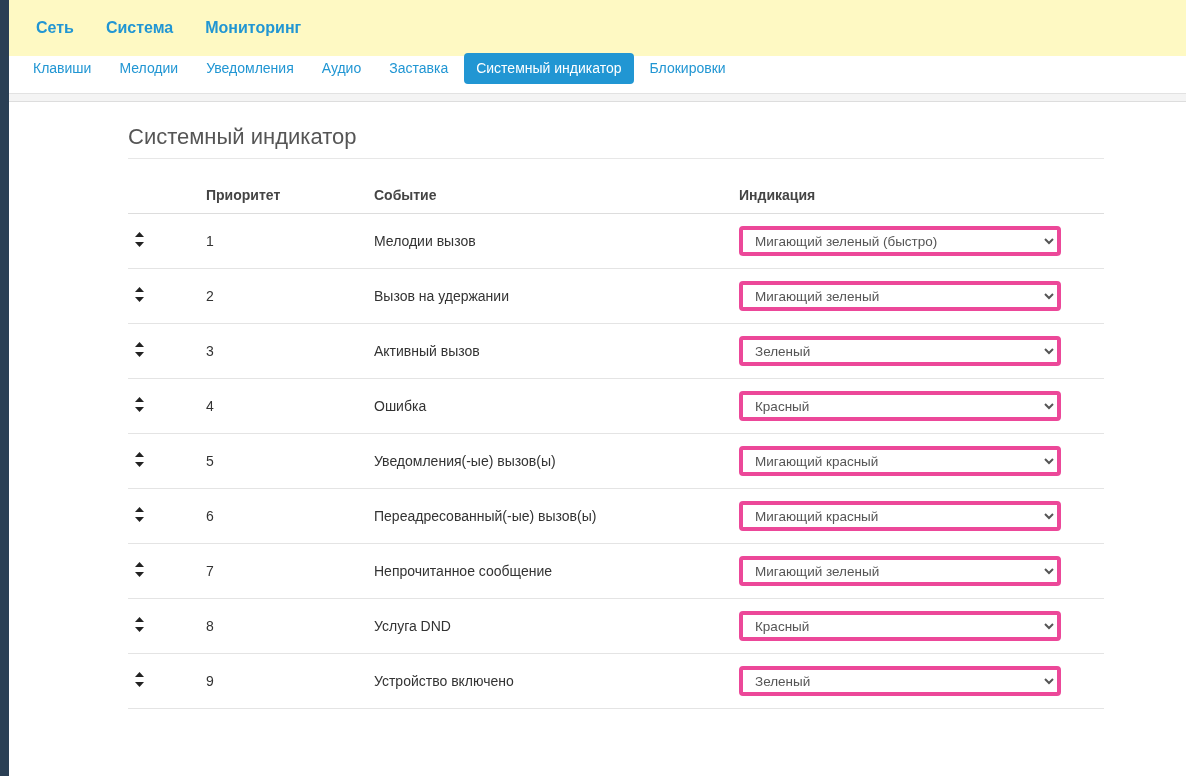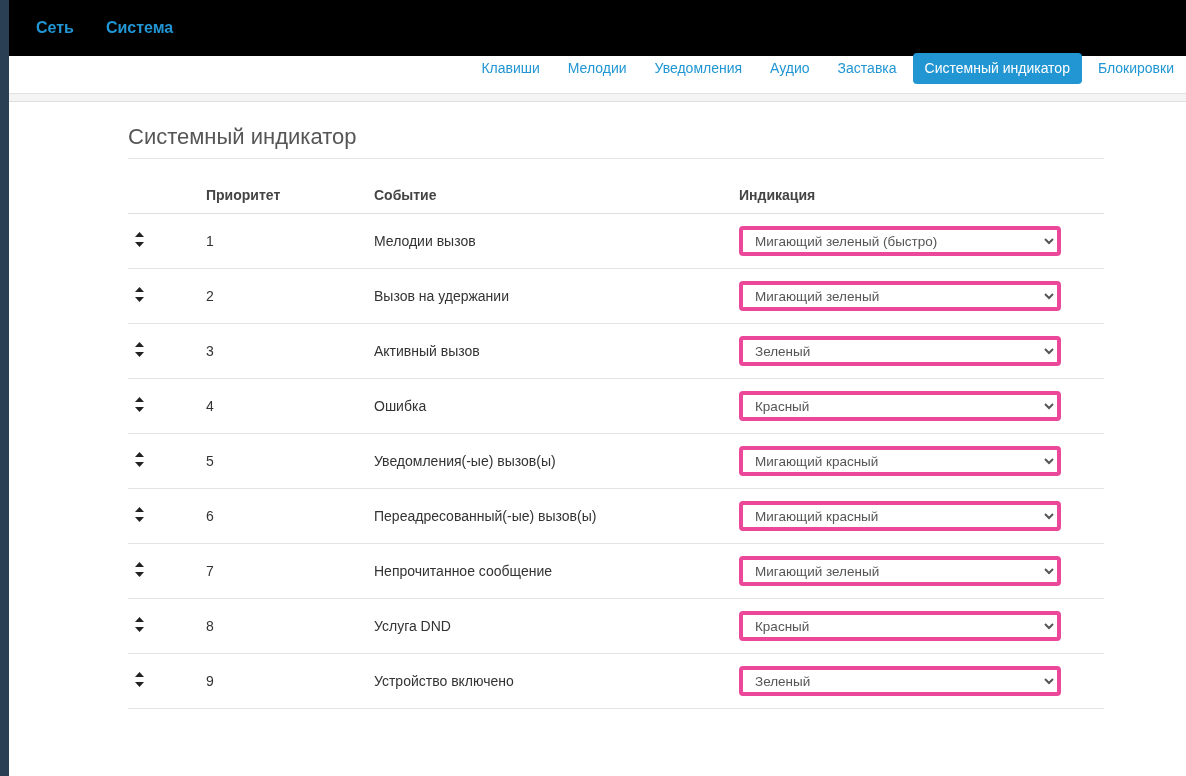--- a/index.html
+++ b/index.html
@@ -24,21 +24,21 @@
   }
 
   
   .topnav {
     height: 56px;
     box-sizing: border-box;
     padding: 0 0 0 14px;
     display: flex;
     align-items: center;
     gap: 6px;
-    background: #000000;
+    background: #fef9c3;
   }
   .topnav-item {
     font-size: 16px;
     font-weight: bold;
     color: #2196d3;
     padding: 8px 13px;
     border-radius: 4px;
     white-space: nowrap;
     cursor: pointer;
     line-height: 1.2;
@@ -51,21 +51,20 @@
   
   .subnav {
     height: 38px;
     box-sizing: border-box;
     padding: 0 0 12px 12px;
     display: flex;
     align-items: center;
     gap: 4px;
     background: #ffffff;
     border-bottom: 1px solid #e2e2e2;
-    justify-content: flex-end;
   }
   .subnav-item {
     font-size: 14px;
     color: #2196d3;
     padding: 7px 12px;
     border-radius: 4px;
     white-space: nowrap;
     cursor: pointer;
     line-height: 1.2;
   }
@@ -153,20 +152,21 @@
   }
 </style>
 </head>
 <body>
 
 <div class="page">
 
   <div class="topnav">
     <div class="topnav-item">Сеть</div>
     <div class="topnav-item">Система</div>
+    <div class="topnav-item">Мониторинг</div>
   </div>
 
   <div class="subnav">
     <div class="subnav-item">Клавиши</div>
     <div class="subnav-item">Мелодии</div>
     <div class="subnav-item">Уведомления</div>
     <div class="subnav-item">Аудио</div>
     <div class="subnav-item">Заставка</div>
     <div class="subnav-item active">Системный индикатор</div>
     <div class="subnav-item">Блокировки</div>

